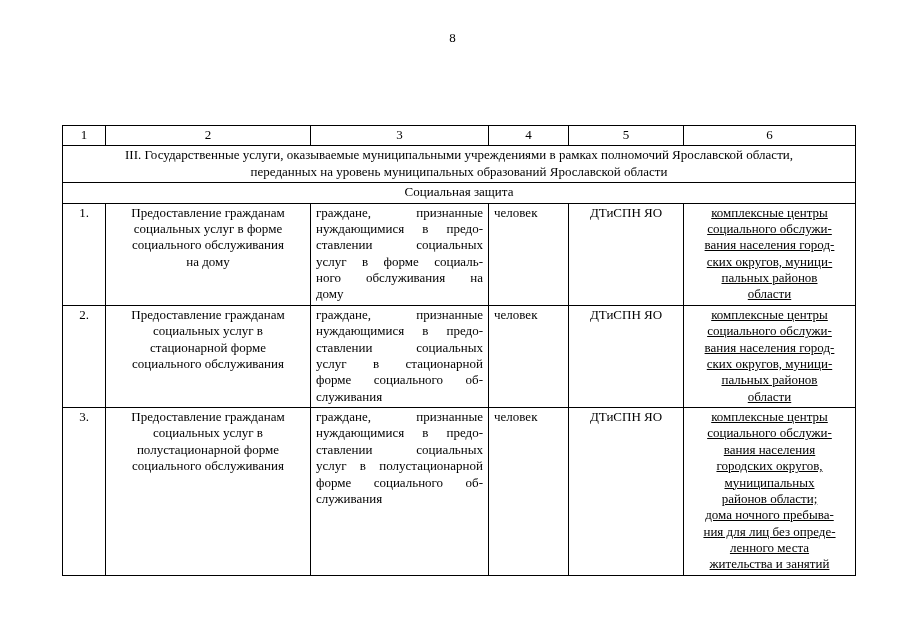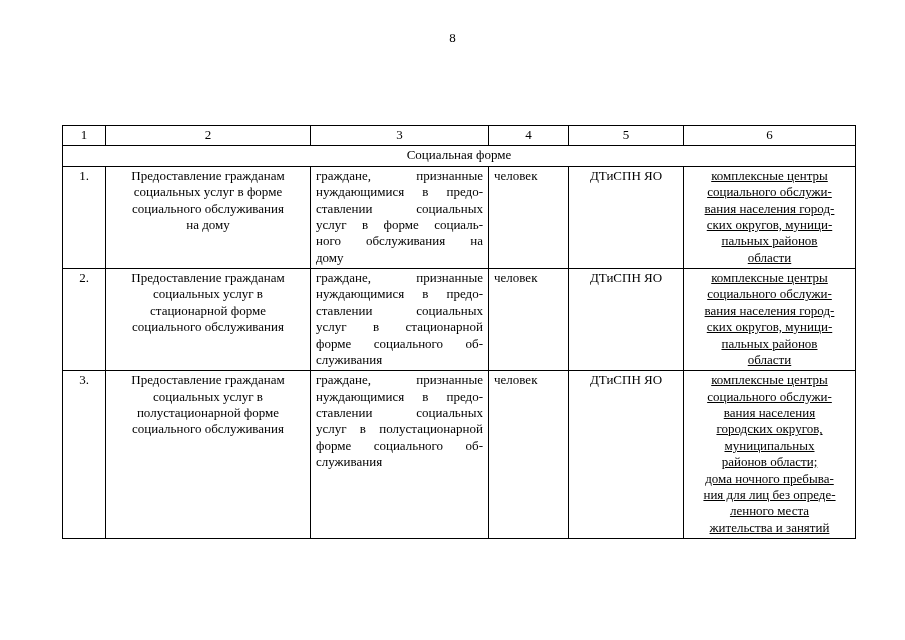--- a/index.html
+++ b/index.html
@@ -98,23 +98,27 @@
     <tbody>
       <tr>
         <td class="col-header">1</td>
         <td class="col-header">2</td>
         <td class="col-header">3</td>
         <td class="col-header">4</td>
         <td class="col-header">5</td>
         <td class="col-header">6</td>
       </tr>
 
+      <tr>
+        <td class="section-title" colspan="6">III. Государственные услуги, оказываемые муниципальными учреждениями в рамках полномочий Ярославской области,
+переданных на уровень муниципальных образований Ярославской области</td>
+      </tr>
 
       <tr>
-        <td class="subsection-title" colspan="6">Социальная форме</td>
+        <td class="subsection-title" colspan="6">Социальная защита</td>
       </tr>
 
       <tr>
         <td class="c-num">1.</td>
         <td class="c-service">Предоставление гражданам
 социальных услуг в форме
 социального обслуживания
 на дому</td>
         <td class="c-recipients">граждане, признанные
 нуждающимися в предо-

